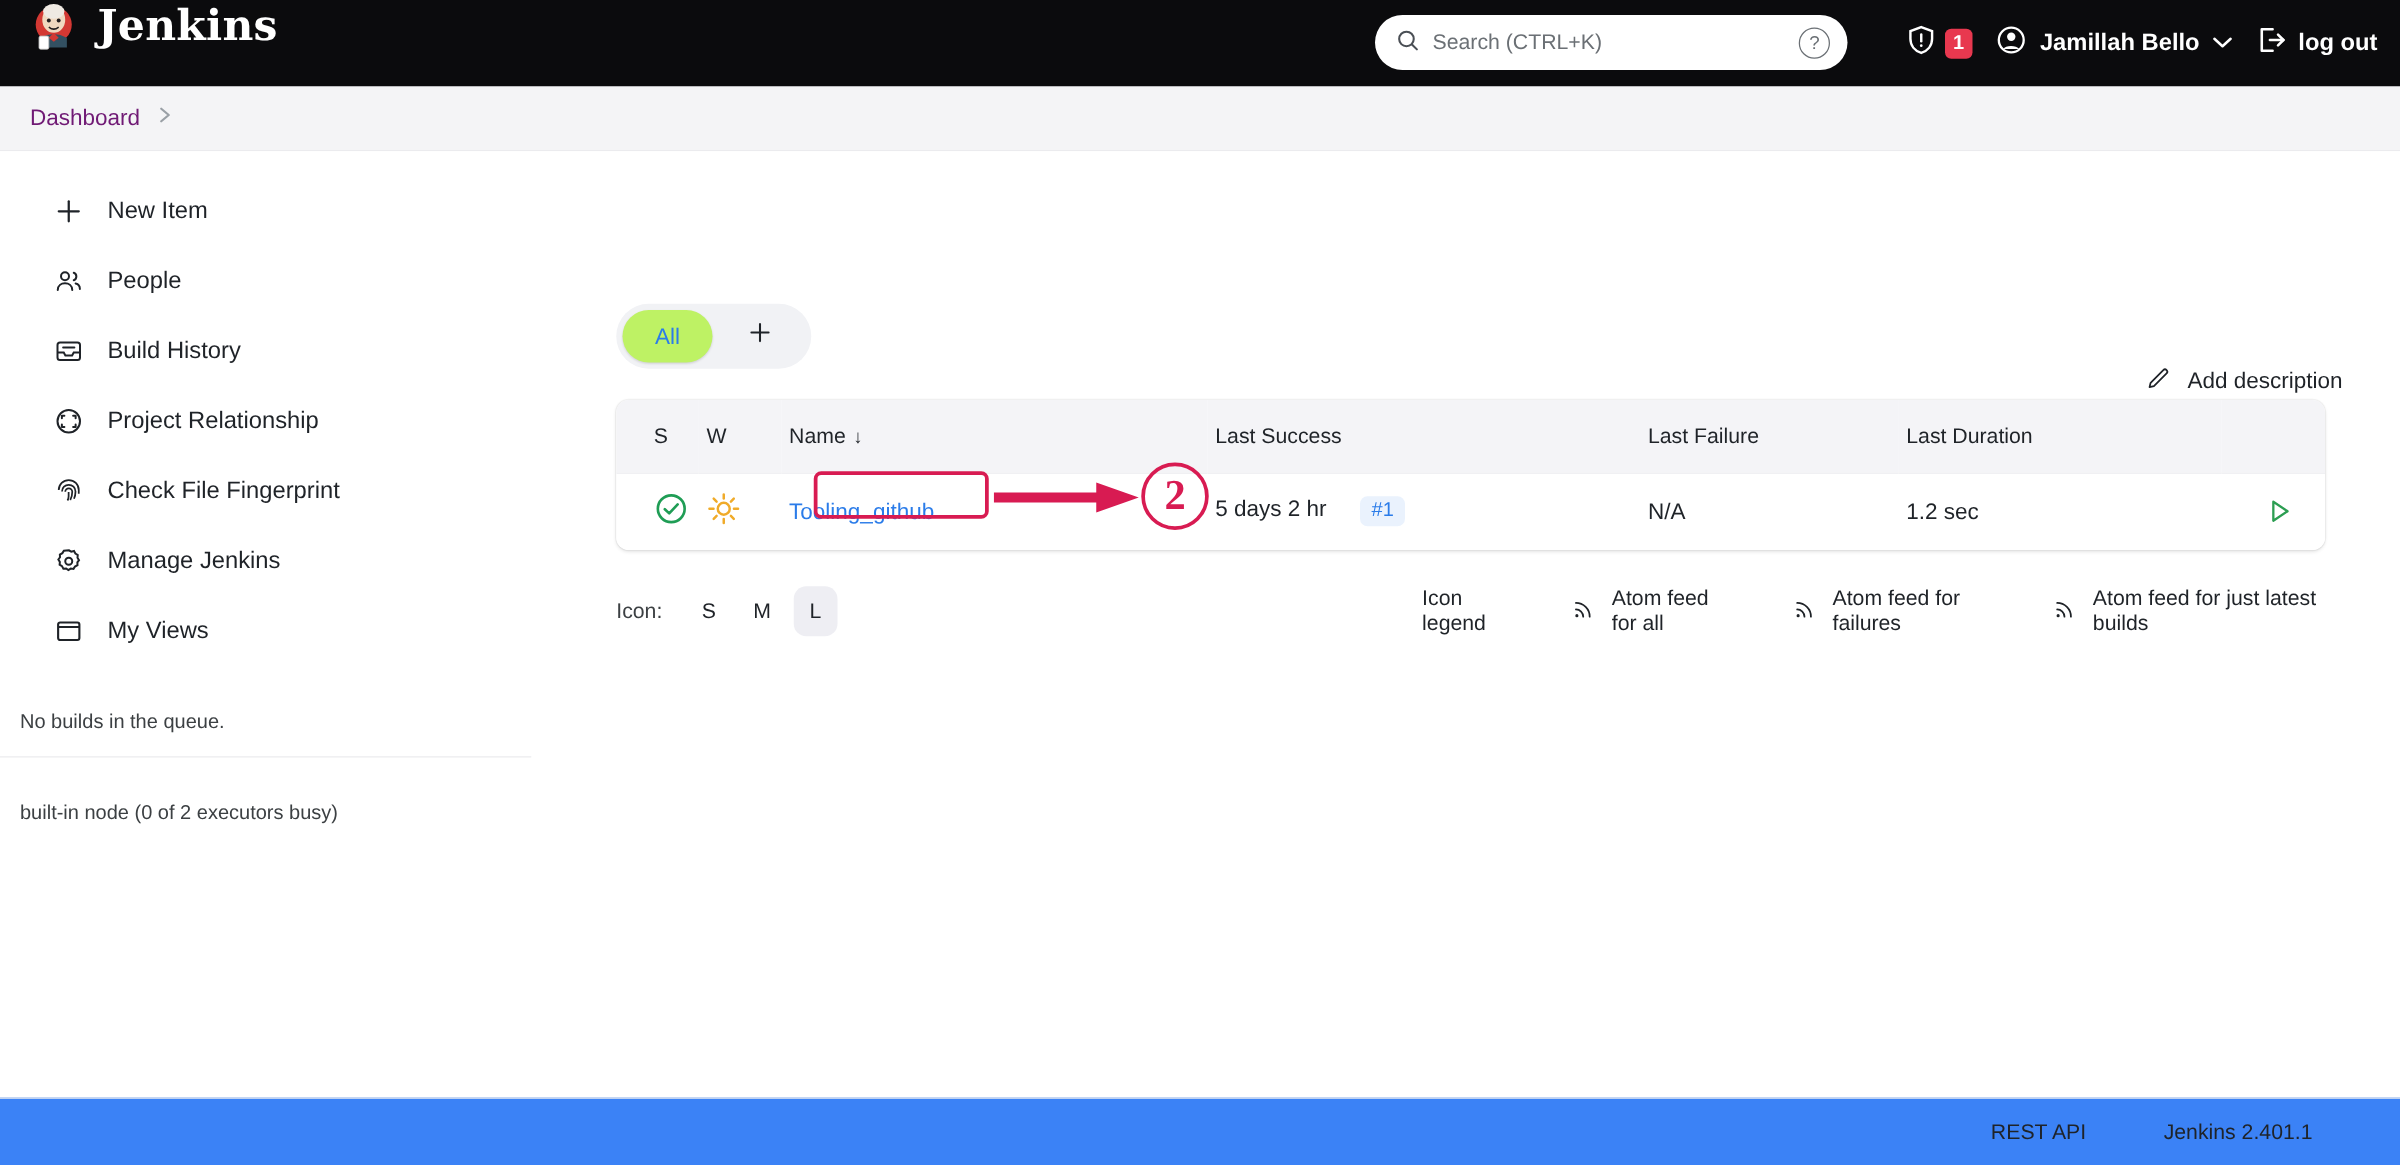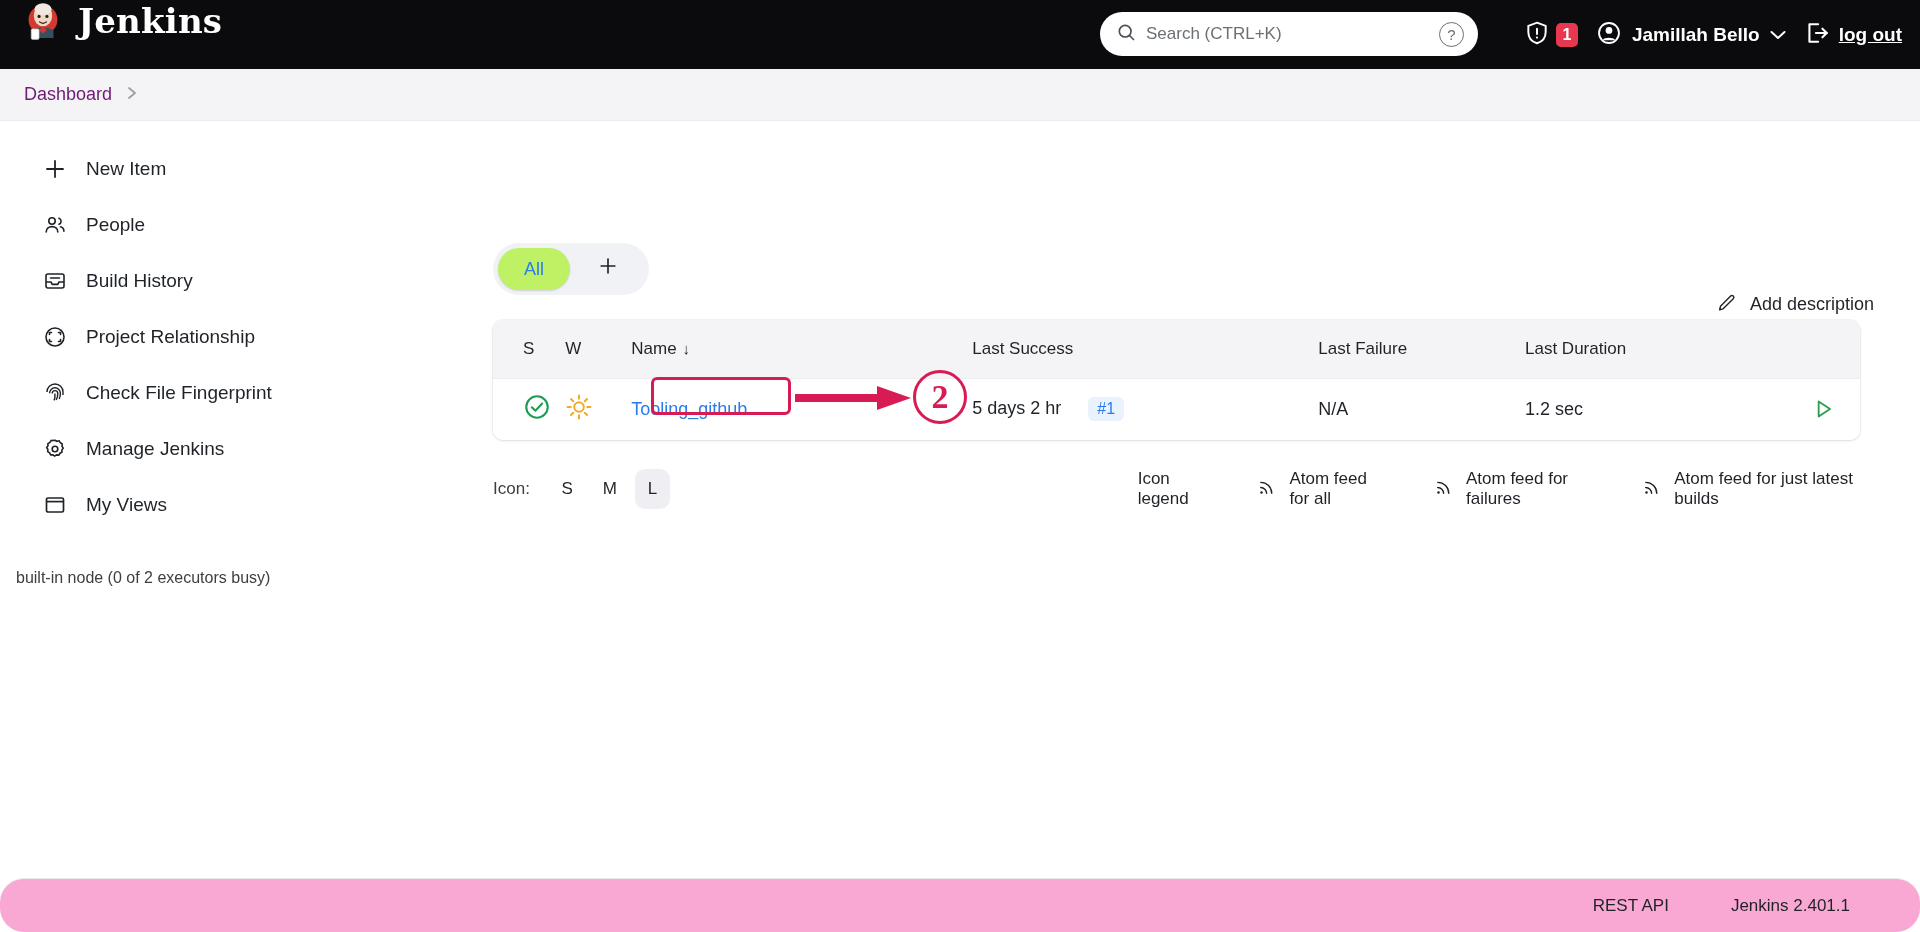--- a/index.html
+++ b/index.html
@@ -50,21 +50,21 @@
   .alert-group { display:flex; align-items:center; gap: 6px; }
   .badge-count {
     background: #e8384f; color: #fff; font-size: 16px; font-weight: 700;
     border-radius: 5px; min-width: 22px; height: 24px;
     display:flex; align-items:center; justify-content:center; padding: 0 6px;
   }
   .user-menu { display:flex; align-items:center; gap: 10px; cursor: pointer; }
   .user-name { color:#fff; font-size: 19px; font-weight: 700; }
   .chev { color:#fff; font-size: 15px; }
   .logout { display:flex; align-items:center; gap: 9px; cursor:pointer; }
-  .logout-text { color:#fff; font-size: 19px; font-weight: 700; text-decoration: underline; }
+  .logout-text { color:#fff; font-size: 19px; font-weight: 700; }
 
   
   .breadcrumb-bar {
     height: 52px; background: #f4f4f6;
     display: flex; align-items: center; padding-left: 24px; gap: 14px;
     border-bottom: 1px solid #ebebee;
   }
   .crumb { font-size: 18px; color: #701a75; cursor: pointer; }
   .crumb-sep { color: #9aa0a6; font-size: 16px; }
 
@@ -160,23 +160,23 @@
     display:flex; align-items:center; justify-content:center;
     font-size: 17px; color:#1f2328; cursor:pointer; margin-right: 8px;
   }
   .size-btn.active { background:#eeeef3; }
   .foot-links { display:flex; align-items:center; margin-left: 460px; gap: 46px; }
   .foot-link { display:flex; align-items:center; gap: 12px; font-size: 17px; color:#1f2328; cursor:pointer; }
 
   
   .page-footer {
     position: absolute; left: 0; bottom: 0; width: 1920px; height: 54px;
-    background:#f9a8d4; border-top: 1px solid #ebebee;
+    background:#3b82f6; border-top: 1px solid #ebebee;
     display:flex; align-items:center; justify-content:flex-end;
-    gap: 62px; padding-right: 70px; border-radius: 24px;
+    gap: 62px; padding-right: 70px;
   }
   .footer-link { font-size: 17px; color:#1f2328; cursor:pointer; }
 
   
   .anno { position:absolute; pointer-events:none; }
   .anno-box {
     left: 651px; top: 377px; width: 140px; height: 38px;
     border: 3px solid #d81b52; border-radius: 6px;
   }
   .anno-arrow { left: 795px; top: 384px; }
@@ -344,20 +344,21 @@
       <span class="nav-ico">
         <svg width="24" height="24" viewBox="0 0 24 24" stroke="#1f2328" stroke-width="1.7" fill="none">
           <rect x="3.5" y="5" width="17" height="14" rx="1.6"></rect>
           <line x1="3.5" y1="8.6" x2="20.5" y2="8.6"></line>
         </svg>
       </span>
       <span>My Views</span>
     </div>
 
     <div class="panel">
+      <div class="panel-body">No builds in the queue.</div>
     </div>
 
     <div class="panel">
       <div class="panel-body noborder">built-in node (0 of 2 executors busy)</div>
     </div>
   </div>
 
   <div class="main">
 
     <div class="add-desc">

